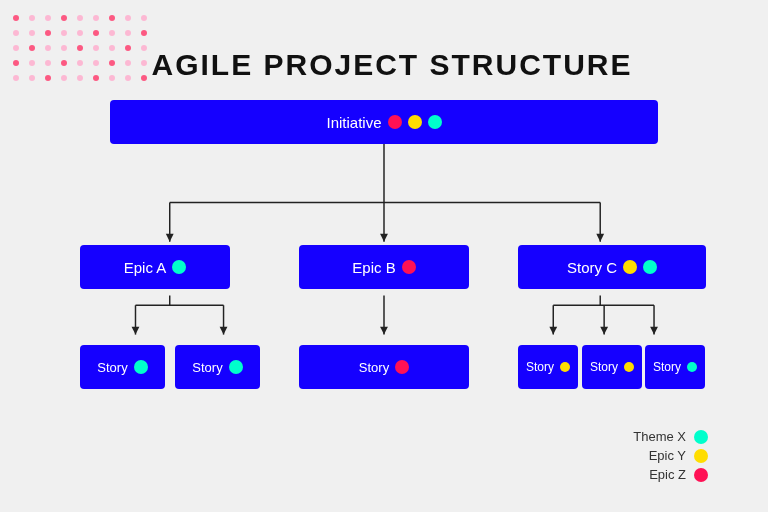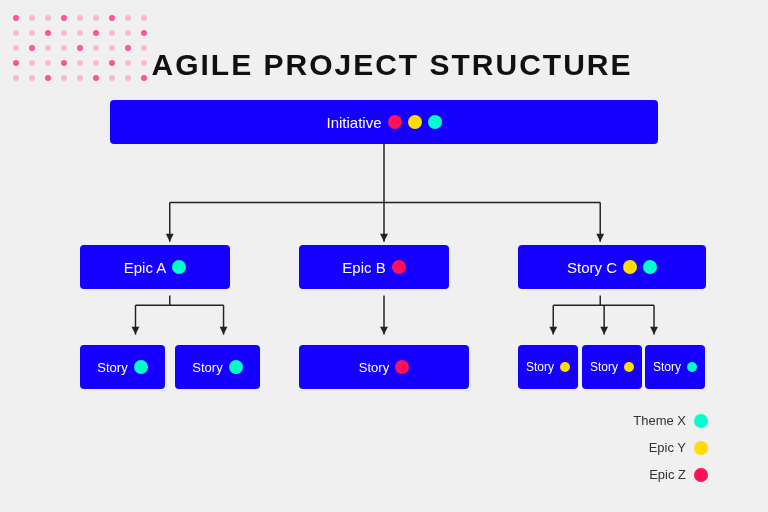--- a/index.html
+++ b/index.html
@@ -78,21 +78,21 @@
       pointer-events: none;
     }
 
     
     .legend {
       position: absolute;
       right: 60px;
       bottom: 30px;
       display: flex;
       flex-direction: column;
-      gap: 12px;
+      gap: 4px;
     }
     .legend-item {
       display: flex;
       align-items: center;
       gap: 8px;
       font-size: 13px;
       color: #333;
       justify-content: flex-end;
     }
     .legend-label {
@@ -152,21 +152,21 @@
     <span class="dot dot-pink"></span>
     <span class="dot dot-yellow"></span>
     <span class="dot dot-cyan"></span>
   </div>
 
   <div class="node" style="left:20px; top:155px; width:150px; height:44px;">
     <span>Epic A</span>
     <span class="dot dot-cyan"></span>
   </div>
 
-  <div class="node" style="left:239px; top:155px; width:150px; height:44px;align-items:center;">
+  <div class="node" style="left:239px; top:155px; width:170px; height:44px;align-items:center;">
     <span>Epic B</span>
     <span class="dot dot-pink"></span>
   </div>
 
   <div class="node" style="left:458px; top:155px; width:188px; height:44px;">
     <span>Story C</span>
     <span class="dot dot-yellow"></span>
     <span class="dot dot-cyan"></span>
   </div>
 

